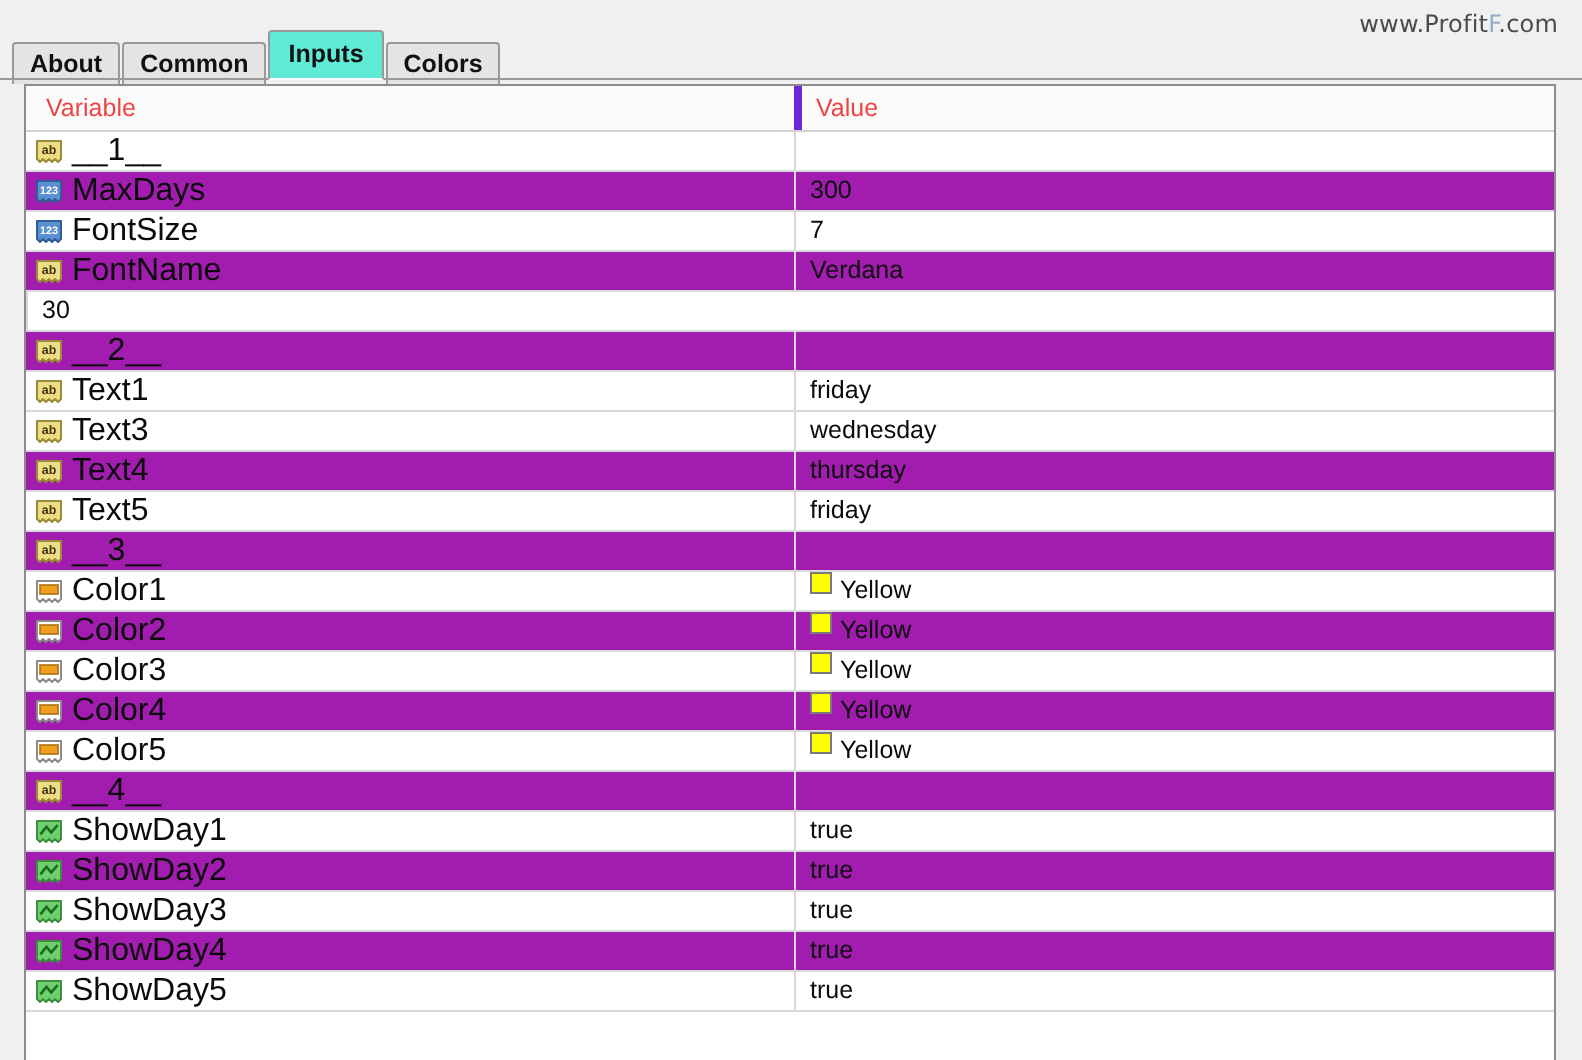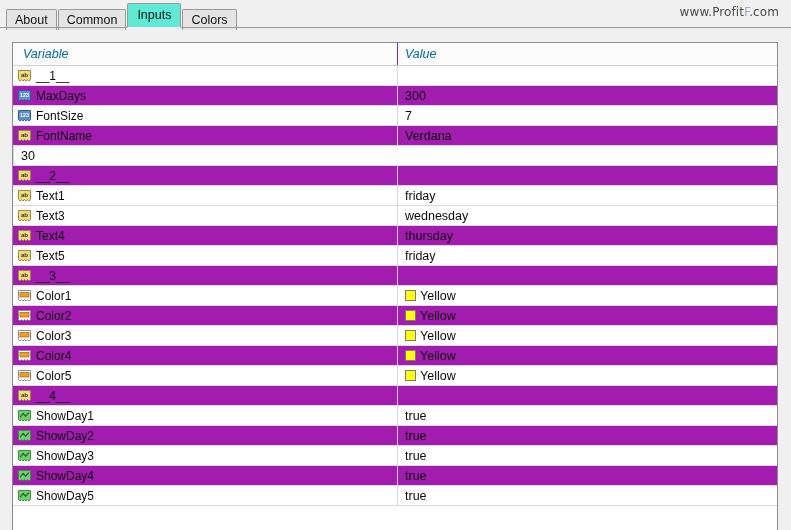--- a/index.html
+++ b/index.html
@@ -13,23 +13,24 @@
     font-family: "Liberation Sans", sans-serif;
     font-size: 12px;
     color: #000;
     overflow: hidden;
   }
 
   
   .tabstrip {
     position: absolute;
     left: 0;
-    top: 0;
+    top: 12px;
     width: 791px;
     height: 30px;
+    font-weight: bold;
   }
   .tabstrip-line {
     position: absolute;
     left: 0;
     top: 27px;
     width: 791px;
     height: 1px;
     background: #9a9a9a;
   }
   .tabs {
@@ -96,26 +97,25 @@
   .thead {
     display: flex;
     height: 23px;
     background: #fbfbfb;
     border-bottom: 1px solid #d0d0d0;
     box-sizing: border-box;
   }
   .th {
     font-size: 12.5px;
     line-height: 22px;
-    color: #0369a1;
-    box-sizing: border-box;
-    font-style: italic;
+    color: #ef4444;
+    box-sizing: border-box;
   }
   .th.var  { width: 384px; padding-left: 10px; }
-  .th.val  { flex: 1; padding-left: 7px; border-left: 1px solid #6d28d9; }
+  .th.val  { flex: 1; padding-left: 7px; border-left: 4px solid #6d28d9; }
 
   .tbody { display: block; }
 
   .row {
     display: flex;
     height: 20px;
     box-sizing: border-box;
     border-bottom: 1px solid #d9d9d9;
     background: #ffffff;
   }
@@ -125,28 +125,27 @@
     width: 384px;
     display: flex;
     align-items: center;
     padding-left: 4px;
     box-sizing: border-box;
     overflow: hidden;
   }
   .cell-val {
     flex: 1;
     display: flex;
-    align-items: center;
     padding-left: 7px;
     box-sizing: border-box;
     border-left: 1px solid #d7d7d7;
     overflow: hidden;
   }
   .vname {
-    font-size: 12px;
+    font-size: 16px;
     line-height: 18px;
     color: #0b0b0b;
     white-space: nowrap;
     text-align: right;
   }
   .vval {
     font-size: 12.5px;
     line-height: 18px;
     color: #0b0b0b;
     white-space: nowrap;

